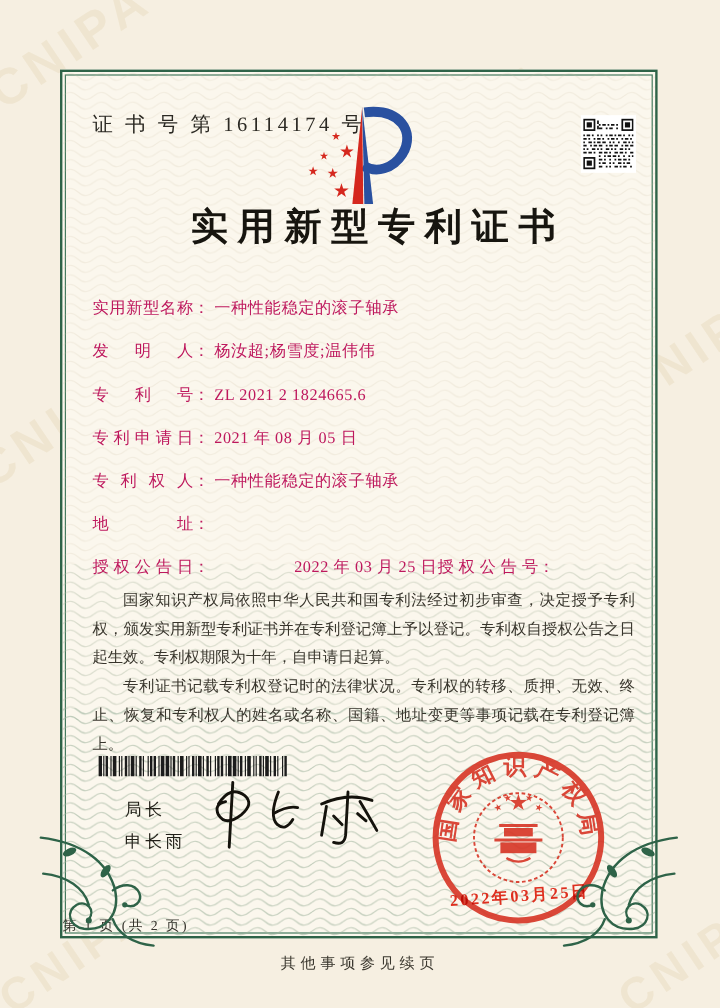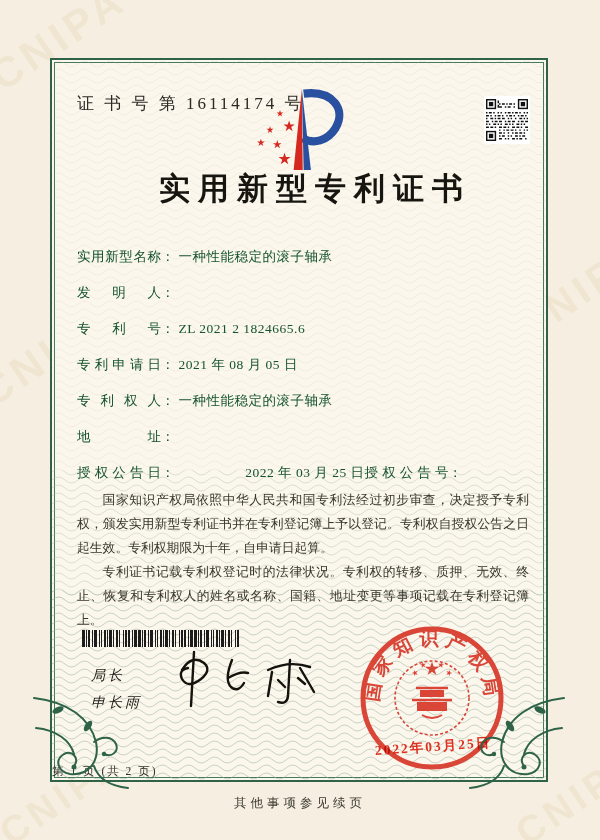--- a/index.html
+++ b/index.html
@@ -24,34 +24,34 @@
   .cert-no { position:absolute; left:25px; top:32px; font-size:17px; letter-spacing:3px; color:#2b2923; }
 
   .logo { position:absolute; left:198px; top:26px; }
   .qr { position:absolute; left:432px; top:36px; width:46px; height:48px; background:#fff; padding:2px; }
 
   .title { position:absolute; left:0; top:108px; width:100%; text-align:center;
            font-size:31px; font-weight:bold; letter-spacing:8px; color:#17150f;margin-left:16px; }
 
   .fields { position:absolute; left:25px; top:186px; width:452px; display:flex;
             flex-direction:column; gap:14px; }
-  .frow { display:flex; align-items:baseline; font-size:13.5px; color:#14532d; line-height:22px; }
+  .frow { display:flex; align-items:baseline; font-size:13.5px; color:#be185d; line-height:22px; }
   .flabel { display:inline-block; width:84px; text-align:justify; text-align-last:justify; }
   .fcolon { display:inline-block; padding-right:4px; }
   .fvalue { letter-spacing:.5px; }
   .fvalue-fixed { width:186px; flex:none;text-align:right; }
 
   .paras { position:absolute; left:25px; top:428px; width:452px; font-size:12.8px;
            line-height:24px; color:#38352c; text-align:justify; }
   .paras p { text-indent:2em; }
 
   .barcode { position:absolute; left:30px; top:570px; }
 
-  .director { position:absolute; left:39px; top:602px; font-size:14px;
-              letter-spacing:3px; color:#23211a; line-height:27px;font-style:italic; }
+  .director { position:absolute; left:52px; top:602px; font-size:14px;
+              letter-spacing:3px; color:#23211a; line-height:27px; }
   .signature { position:absolute; left:100px; top:588px; }
 
   .seal { position:absolute; left:302px; top:560px; width:156px; height:156px;
           mix-blend-mode:multiply; }
   .seal-date { position:absolute; left:306px; top:678px; width:150px; text-align:center;
                color:#de2f1f; font-size:13.5px; font-weight:bold; letter-spacing:2px;
                transform:rotate(-4deg); mix-blend-mode:multiply; }
 
   .page-info { position:absolute; left:0; top:704px; width:100%; text-align:left;
                font-size:11.5px; letter-spacing:2px; color:#33312a; }
@@ -145,20 +145,21 @@
 
       <div class="fields">
         <div class="frow">
           <span class="flabel">实用新型名称</span>
             <span class="fcolon">：</span>
           <span class="fvalue">一种性能稳定的滚子轴承</span>
         </div>
         <div class="frow">
           <span class="flabel">发明人</span>
             <span class="fcolon">：</span>
+          <span class="fvalue">杨汝超;杨雪度;温伟伟</span>
         </div>
         <div class="frow">
           <span class="flabel">专利号</span>
             <span class="fcolon">：</span>
           <span class="fvalue">ZL 2021 2 1824665.6</span>
         </div>
         <div class="frow">
           <span class="flabel">专利申请日</span>
             <span class="fcolon">：</span>
           <span class="fvalue">2021 年 08 月 05 日</span>

